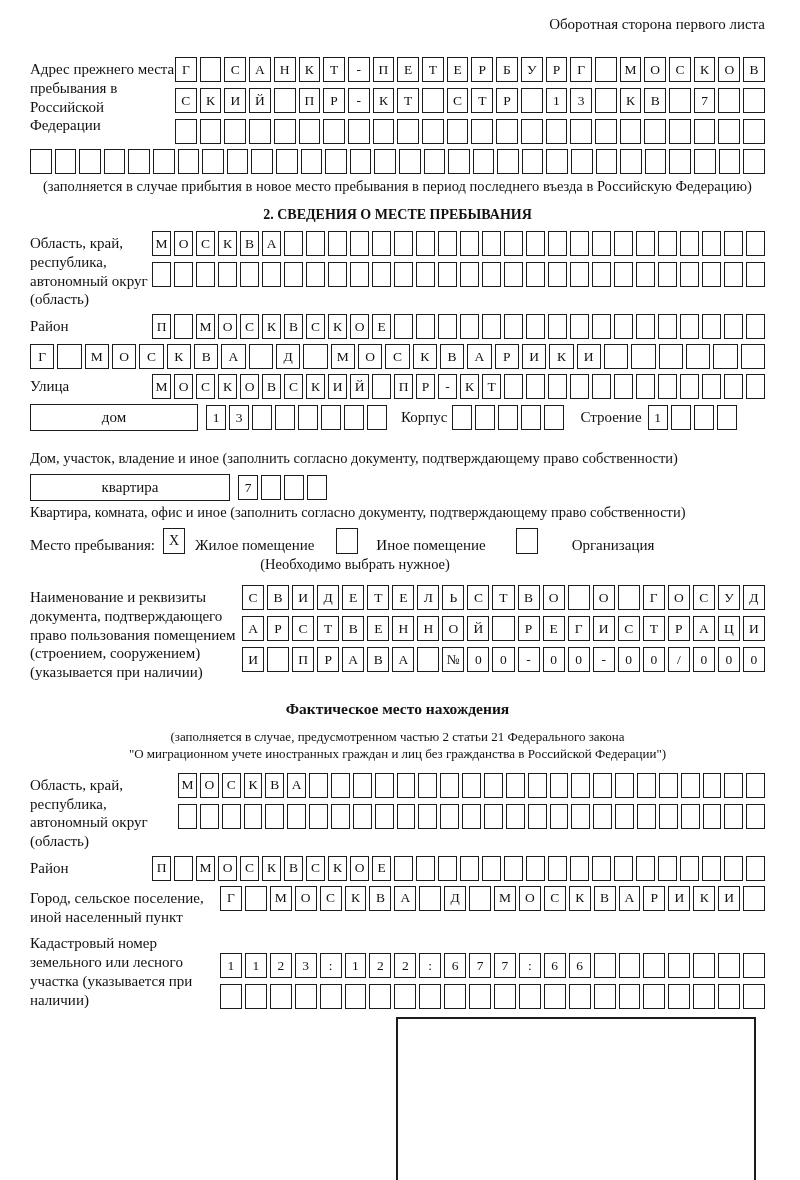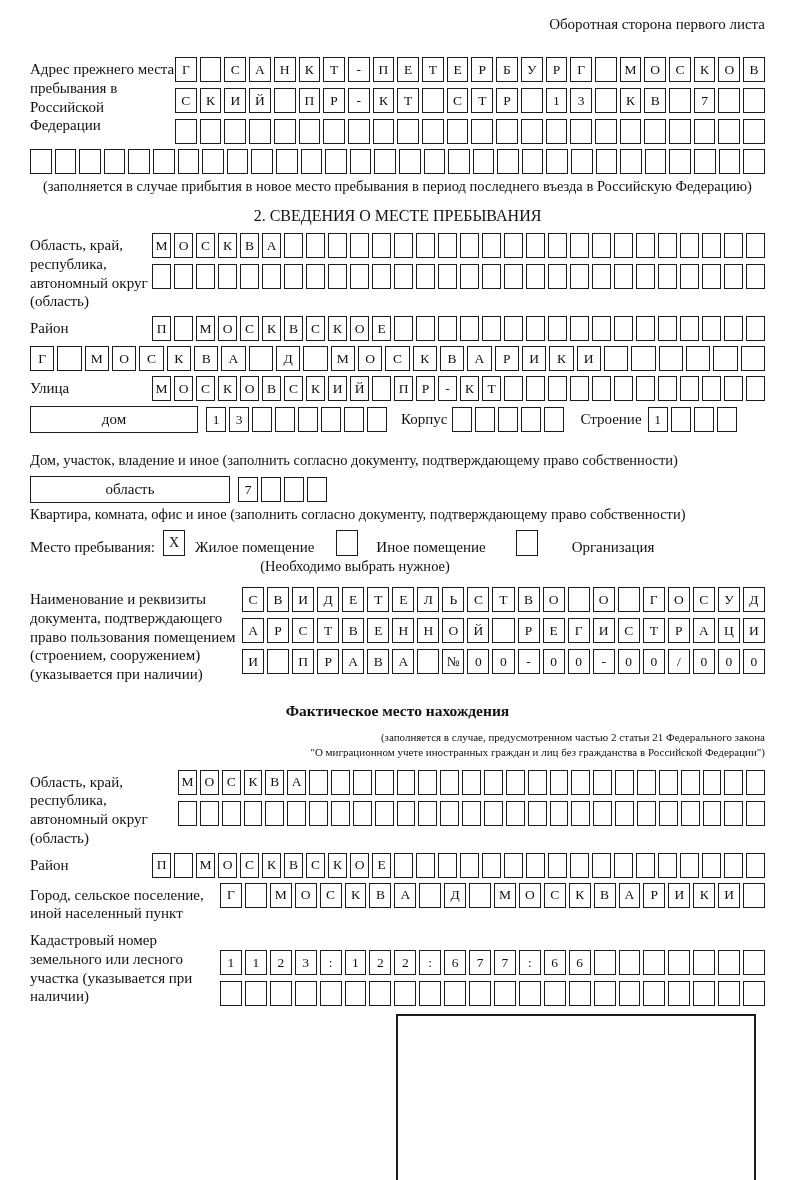--- a/index.html
+++ b/index.html
@@ -14,36 +14,36 @@
   .stack { flex:1; display:flex; flex-direction:column; gap:6px; }
 
   .cells { display:flex; gap:3px; flex:1; min-width:0; }
   .cell { flex:1; height:25px; border:1.6px solid #1c1c1c; display:flex; align-items:center; justify-content:center; font-size:13.5px; background:#fff; }
   .cells-fixed { display:flex; gap:3px; flex:none; }
   .cells-fixed .cell { flex:none; width:20px; }
 
   .fullrow { margin-bottom:3px; }
   .caption { font-size:14.5px; line-height:1.25; }
   .caption.center { text-align:center; margin:2px 0 12px 0; }
-  .sec-title { text-align:center; font-weight:normal; font-size:16px; margin:4px 0 8px 0; }
+  .sec-title { text-align:center; font-weight:bold; font-size:14px; margin:4px 0 8px 0; }
 
   .w122 { width:122px; } .w145 { width:145px; } .w148 { width:148px; }
   .w190 { width:190px; } .w212 { width:212px; }
 
   .boxed-label { border:1.6px solid #1c1c1c; height:27px; display:flex; align-items:center; justify-content:center; font-size:15px; flex:none; }
   .house-box { width:168px; margin-right:8px; }
   .apt-box { width:200px; margin-right:8px; }
   .mini-note { font-size:14.5px; margin:1px 0 7px 0; }
 
   .stay-row { display:flex; align-items:flex-end; margin:6px 0 2px 0; font-size:15px; }
   .chk { width:22px; height:26px; border:1.7px solid #1c1c1c; display:flex; align-items:center; justify-content:center; font-size:14px; flex:none; }
   .stay-note { width:650px; text-align:center; font-size:14.5px; margin-bottom:12px; }
 
   .actual-head { text-align:center; font-weight:bold; font-size:15.5px; margin:16px 0 10px 0; }
-  .actual-sub { text-align:right; font-size:11px; line-height:1.35; }
+  .actual-sub { text-align:center; font-size:13px; line-height:1.35; }
   .actual-sub-wrap { margin-bottom:10px; }
 
   .pad-top22 { padding-top:22px; }
 
   .doc-row { margin-bottom:18px; }
 
   .stamp-wrap { margin-top:8px; }
   .stamp-box { width:360px; height:170px; border:2px solid #1c1c1c; margin-left:366px; background:#fff; }
 </style>
 </head>
@@ -362,21 +362,21 @@
     <div class="cells-fixed">
         <div class="cell">1</div>
         <div class="cell"></div>
         <div class="cell"></div>
         <div class="cell"></div>
       </div>
   </div>
   <div class="mini-note">Дом, участок, владение и иное (заполнить согласно документу, подтверждающему право собственности)</div>
 
   <div class="form-row" style="align-items:center; margin-bottom:3px;">
-    <div class="boxed-label apt-box">область</div>
+    <div class="boxed-label apt-box">квартира</div>
     <div class="cells-fixed">
         <div class="cell">7</div>
         <div class="cell"></div>
         <div class="cell"></div>
         <div class="cell"></div>
       </div>
   </div>
   <div class="mini-note">Квартира, комната, офис и иное (заполнить согласно документу, подтверждающему право собственности)</div>
 
   <div class="stay-row">

